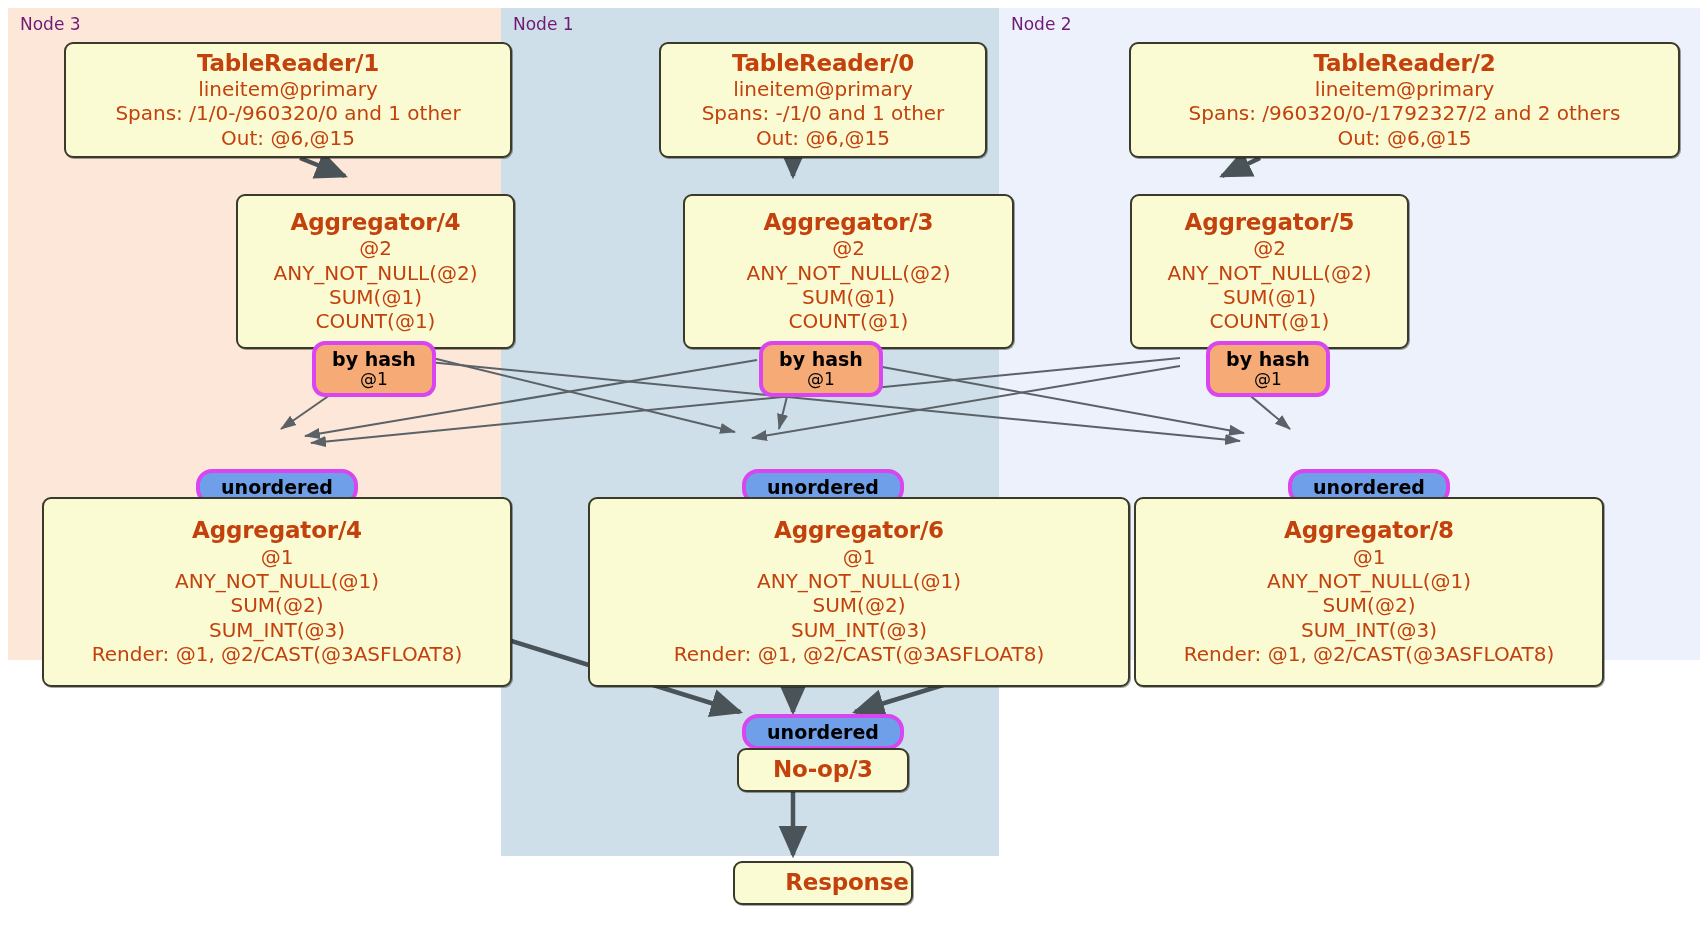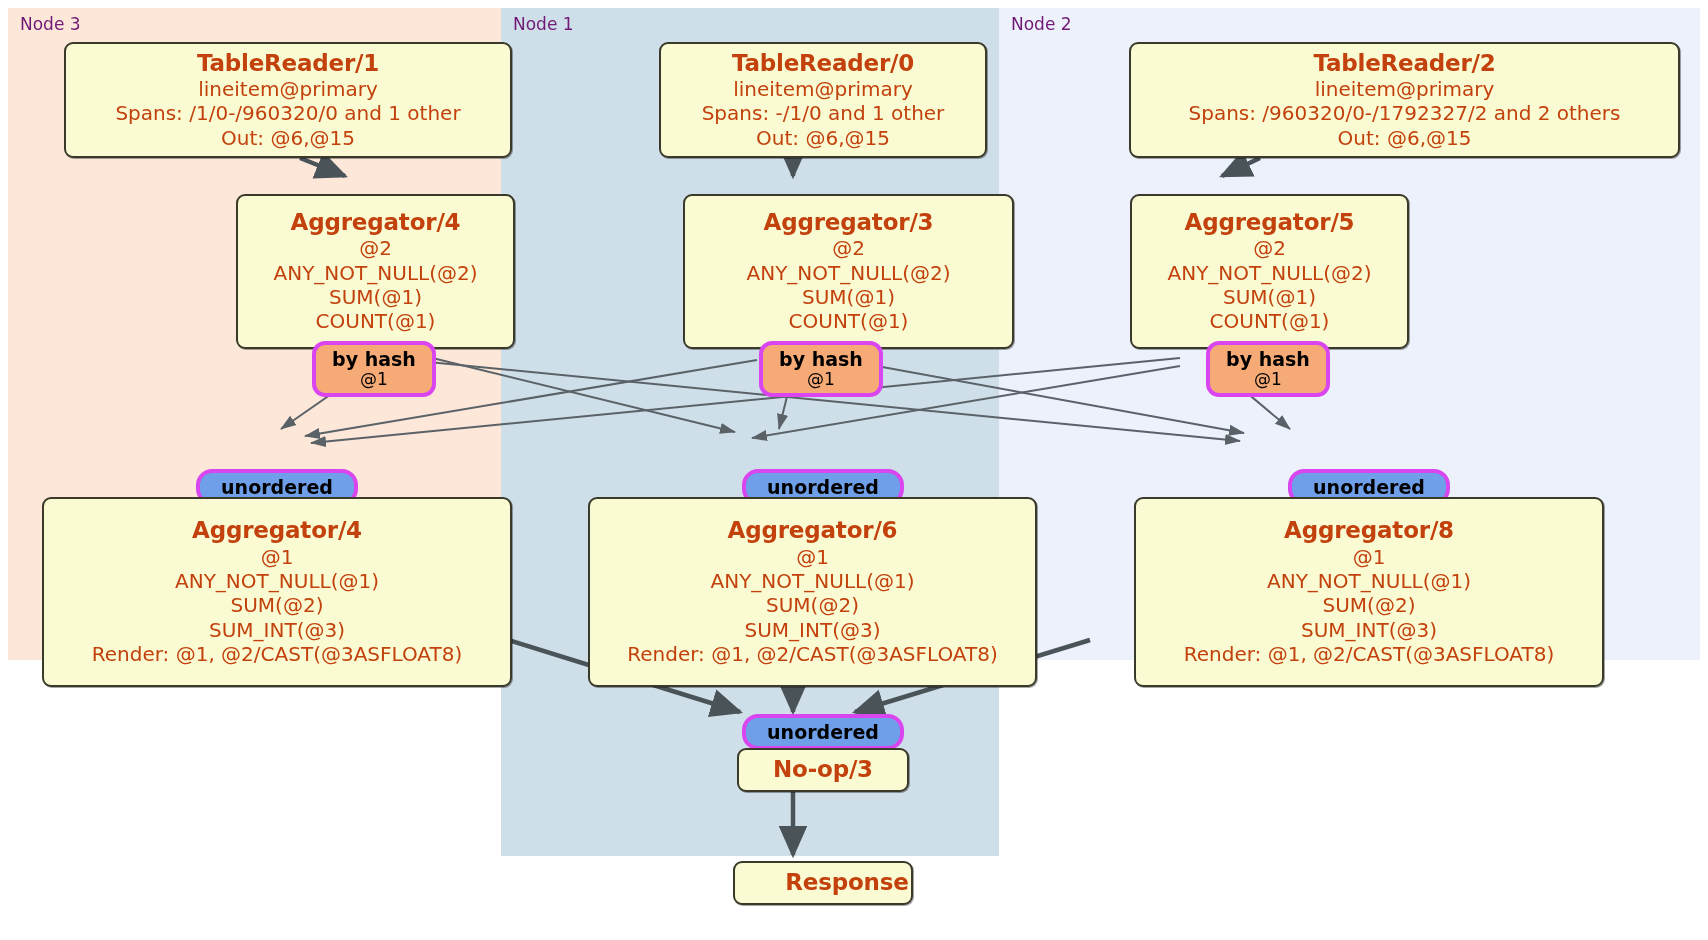--- a/index.html
+++ b/index.html
@@ -216,21 +216,21 @@
 
   <div class="proc" style="left:42px; top:497px; width:470px; height:190px;">
     <div class="title">Aggregator/4</div>
     <div class="line">@1</div>
     <div class="line">ANY_NOT_NULL(@1)</div>
     <div class="line">SUM(@2)</div>
     <div class="line">SUM_INT(@3)</div>
     <div class="line">Render: @1, @2/CAST(@3ASFLOAT8)</div>
   </div>
 
-  <div class="proc" style="left:588px; top:497px; width:449px; height:190px;">
+  <div class="proc" style="left:588px; top:497px; width:542px; height:190px;">
     <div class="title">Aggregator/6</div>
     <div class="line">@1</div>
     <div class="line">ANY_NOT_NULL(@1)</div>
     <div class="line">SUM(@2)</div>
     <div class="line">SUM_INT(@3)</div>
     <div class="line">Render: @1, @2/CAST(@3ASFLOAT8)</div>
   </div>
 
   <div class="proc" style="left:1134px; top:497px; width:470px; height:190px;">
     <div class="title">Aggregator/8</div>

